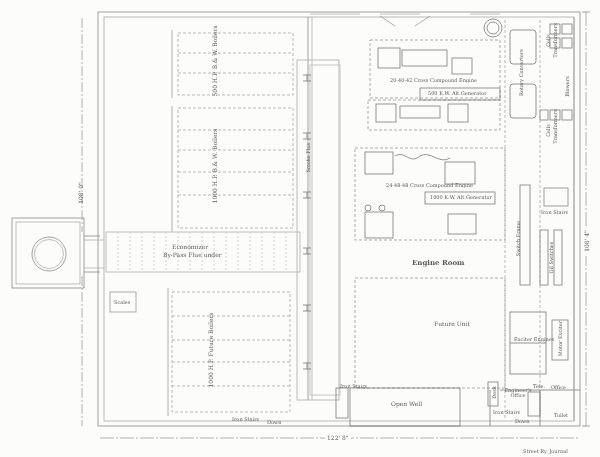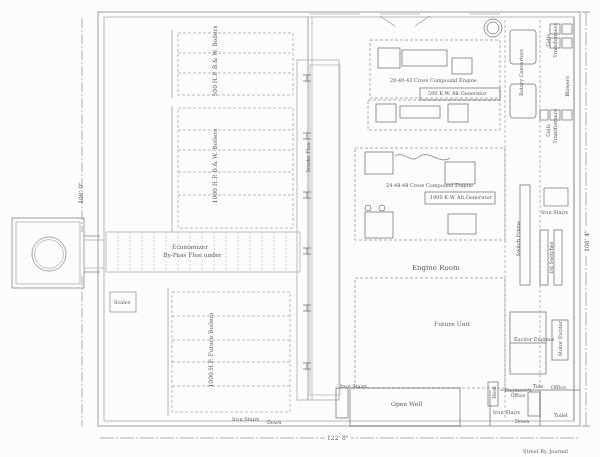--- a/index.html
+++ b/index.html
@@ -133,21 +133,21 @@
   <div class="lbl v s5" style="left:288px;top:155px;width:40px;text-align:center;">Smoke Flue</div>
   <div class="lbl s5" style="left:114px;top:300px;">Scales</div>
 
   
   <div class="lbl s5" style="left:390px;top:78px;">20-40-42 Cross Compound Engine</div>
   <div class="lbl s5" style="left:428px;top:91px;">500 K.W. Alt.Generator</div>
   <div class="lbl s5" style="left:386px;top:183px;">24-48-48 Cross Compound Engine</div>
   <div class="lbl s5" style="left:430px;top:195px;">1000 K.W. Alt.Generator</div>
 
   
-  <div class="lbl s7" style="left:412px;top:265px;">Engine Room</div>
+  <div class="lbl s7" style="left:412px;top:259px;font-weight:bold;">Engine Room</div>
   <div class="lbl s6" style="left:434px;top:321px;">Future Unit</div>
   <div class="lbl s6" style="left:391px;top:401px;">Open Well</div>
   <div class="lbl s5" style="left:500px;top:388px;width:36px;white-space:normal;text-align:center;">Engineer's Office</div>
   <div class="lbl s5" style="left:551px;top:385px;">Office</div>
   <div class="lbl s5" style="left:533px;top:384px;">Tele.</div>
   <div class="lbl s5" style="left:554px;top:413px;">Toilet</div>
 
   
   <div class="lbl v s5" style="left:496px;top:70px;width:50px;text-align:center;">Rotary Converters</div>
   <div class="lbl v s5" style="left:498px;top:236px;width:40px;text-align:center;">Switch Frame</div>

